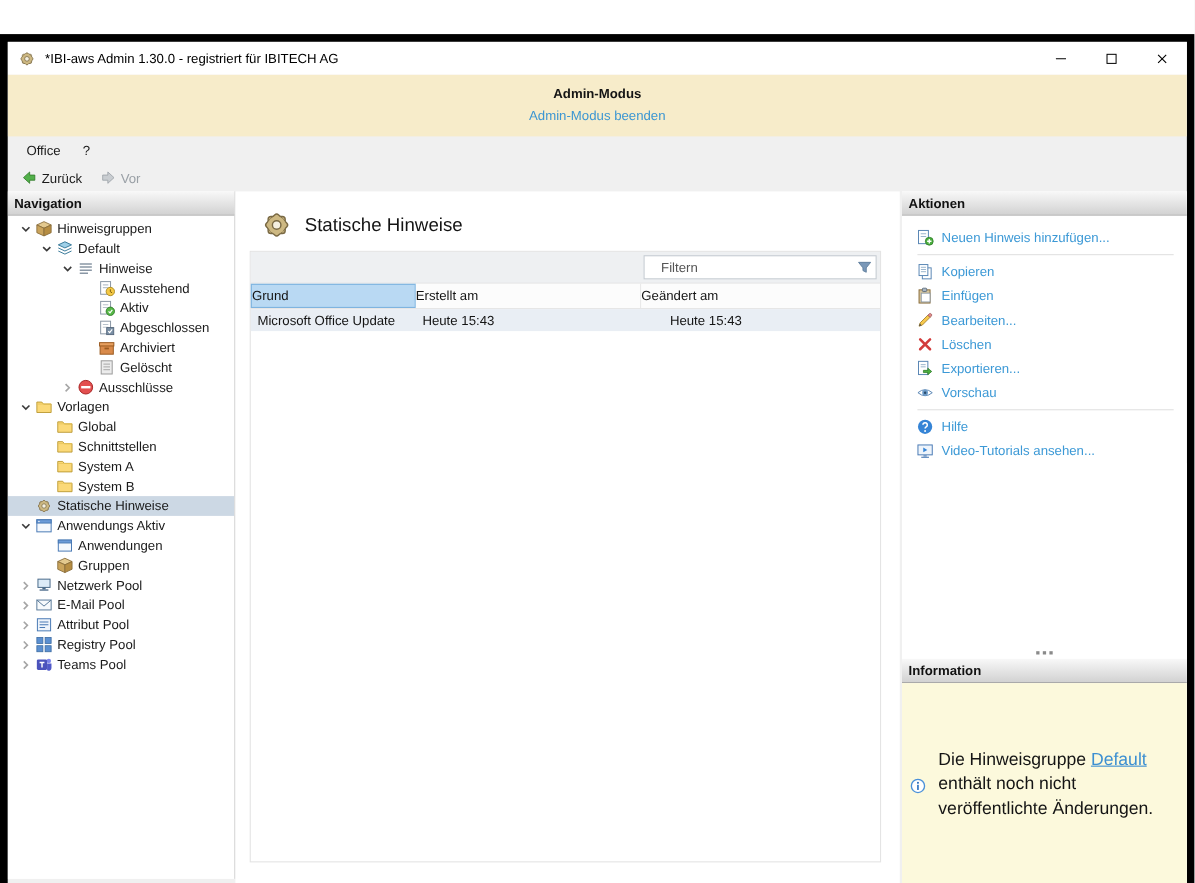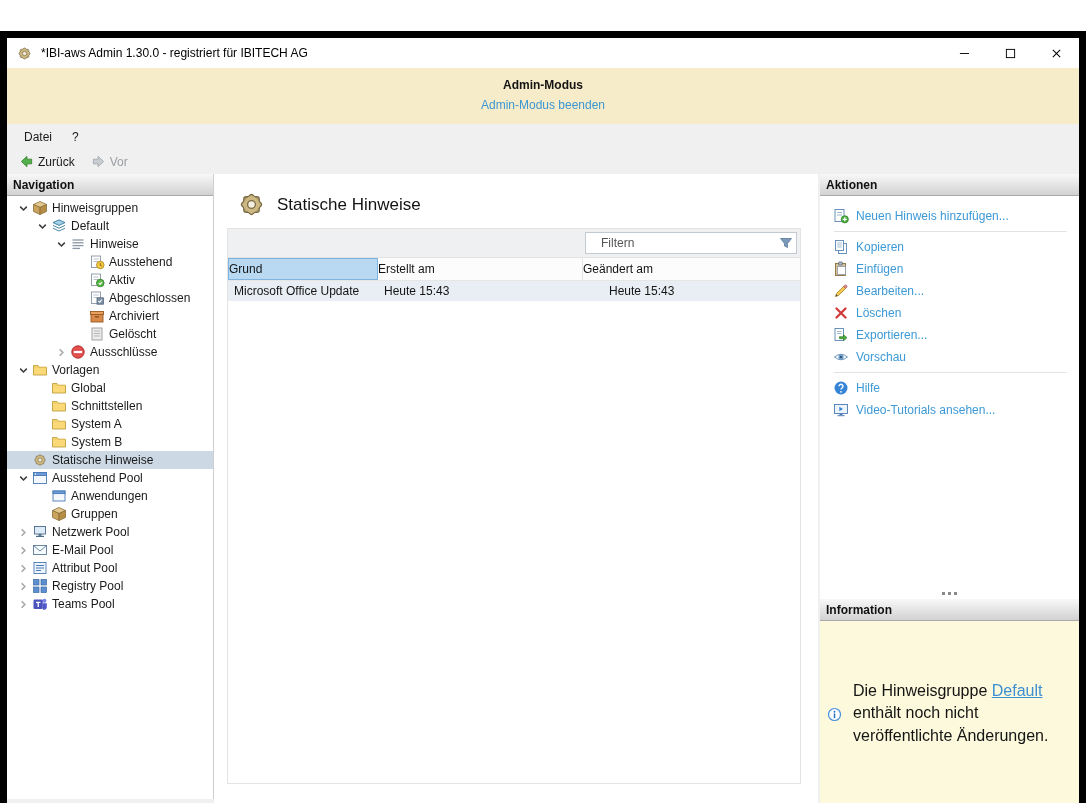--- a/index.html
+++ b/index.html
@@ -129,21 +129,21 @@
         </span>
     </div>
   </div>
 
   <div class="banner">
     <div class="banner-title">Admin-Modus</div>
     <a class="banner-link">Admin-Modus beenden</a>
   </div>
 
   <div class="menubar">
-    <span class="menu-item">Datei</span>
+    <span class="menu-item">Office</span>
     <span class="menu-item">?</span>
   </div>
 
   <div class="toolbar">
     <div class="tool-btn">
       <span class="tb-ico" data-icon="back-arrow">
           <svg viewBox="0 0 16 16">
             <path d="M8.5 2.5 L2.5 8 L8.5 13.5 L8.5 10.5 L13.5 10.5 L13.5 5.5 L8.5 5.5 Z" fill="#52b04a" stroke="#2e7a28" stroke-width="0.8"></path>
           </svg>
         </span>
@@ -352,21 +352,21 @@
             <span class="exp">
               <svg viewBox="0 0 16 16">
                 <path d="M4.5 6 L8 9.5 L11.5 6" fill="none" stroke="#3b3b3b" stroke-width="1.6"></path>
               </svg>
             </span>
             <span class="tico"><svg viewBox="0 0 16 16">
                 <rect x="1.5" y="2.5" width="13" height="11" fill="#f4f8fd" stroke="#4a7ab5" stroke-width="0.9"></rect>
                 <rect x="1.5" y="2.5" width="13" height="3" fill="#6b9bd8" stroke="#4a7ab5" stroke-width="0.9"></rect>
                 <circle cx="3.4" cy="4" r="0.7" fill="#fff"></circle>
               </svg></span>
-            <span class="tree-label">Ausstehend Pool</span>
+            <span class="tree-label">Anwendungs Aktiv</span>
           </div>
           <div class="tree-row">
             <span style="display:inline-block;flex:none;width:28px"></span>
             <span class="exp"></span>
             <span class="tico"><svg viewBox="0 0 16 16">
                 <rect x="2" y="3" width="12" height="10" fill="#f4f8fd" stroke="#4a7ab5" stroke-width="0.9"></rect>
                 <rect x="2" y="3" width="12" height="2.6" fill="#6b9bd8" stroke="#4a7ab5" stroke-width="0.9"></rect>
               </svg></span>
             <span class="tree-label">Anwendungen</span>
           </div>

